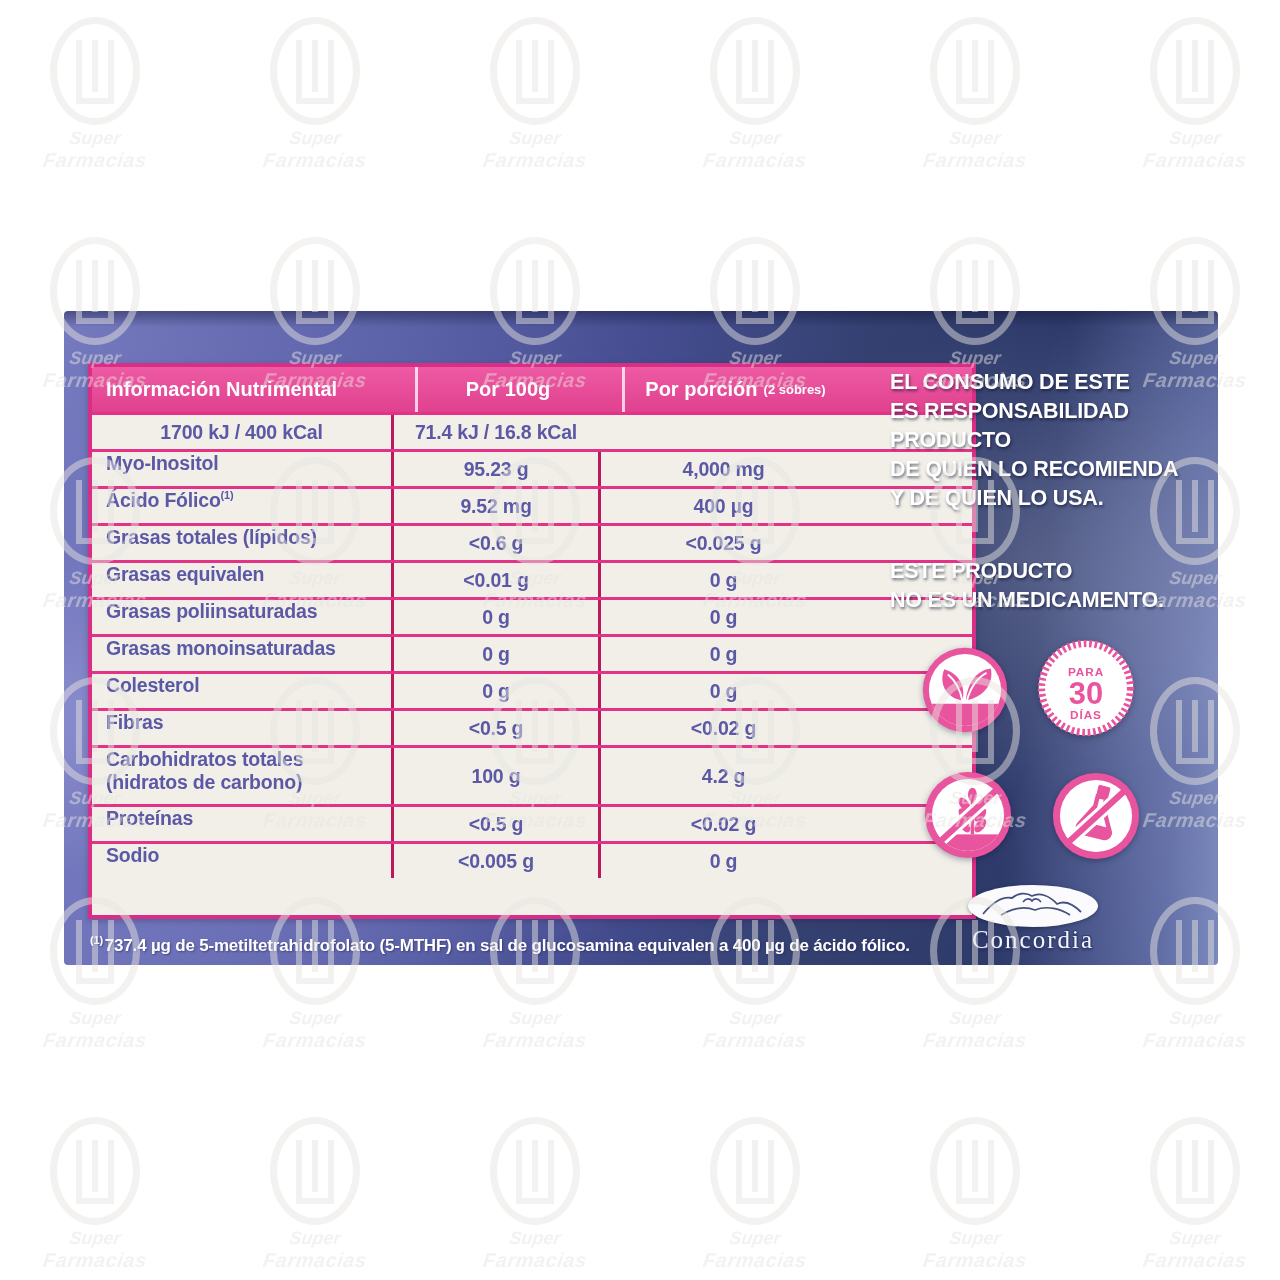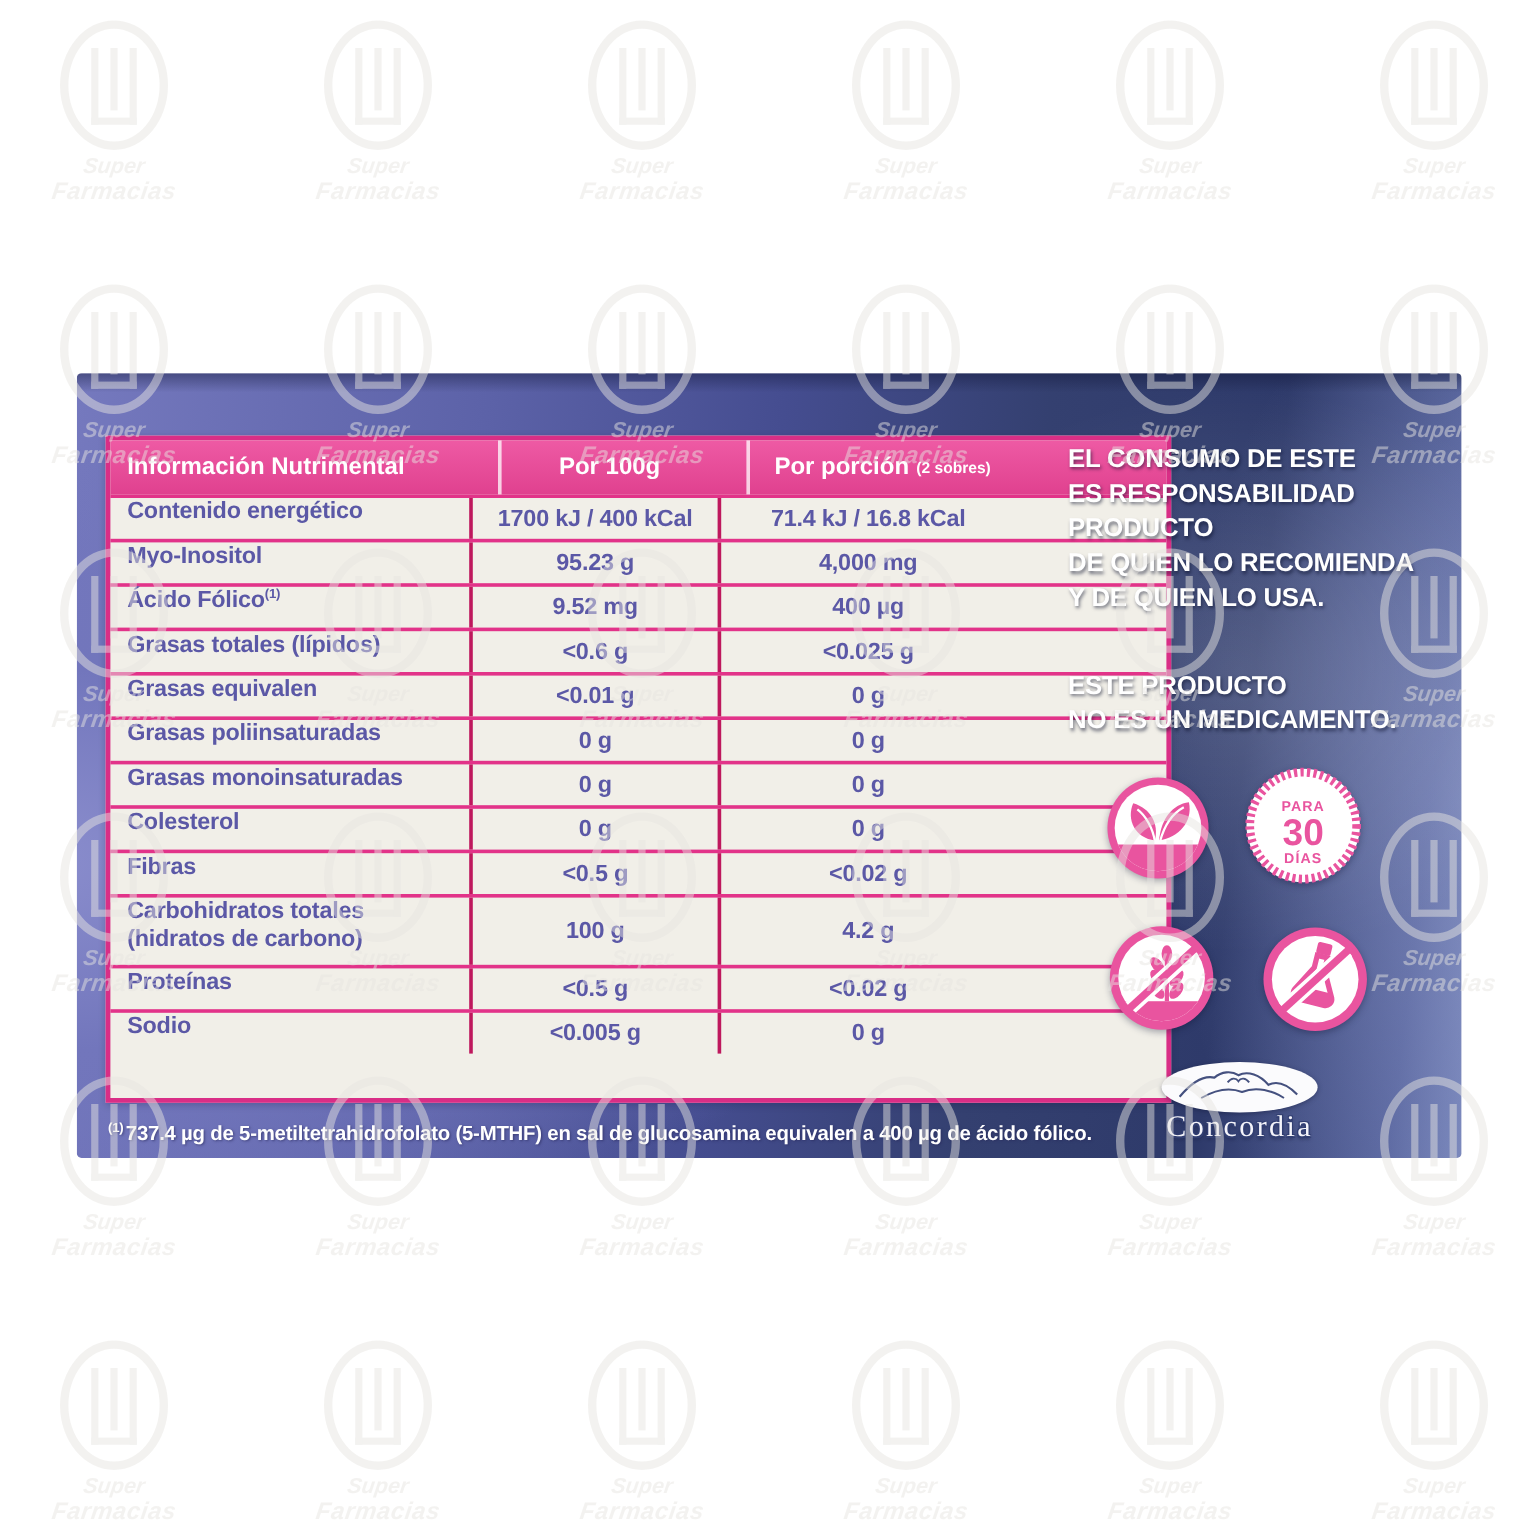--- a/index.html
+++ b/index.html
@@ -102,25 +102,20 @@
       <div class="thead">
         <div class="hcell first">Información Nutrimental</div>
         <div class="hcell">Por 100g</div>
         <div class="hcell">
           <span>Por porción</span>
           <span class="hnote">(2 sobres)</span>
         </div>
       </div>
       <div>
           <div class="trow">
-            <div class="tcell tlabel">
-              <span class="lrow">
-                <span>Contenido energético</span>
-              </span>
-            </div>
             <div class="tcell">1700 kJ / 400 kCal</div>
             <div class="tcell">71.4 kJ / 16.8 kCal</div>
           </div>
           <div class="trow">
             <div class="tcell tlabel">
               <span class="lrow">
                 <span>Myo-Inositol</span>
               </span>
             </div>
             <div class="tcell">95.23 g</div>

